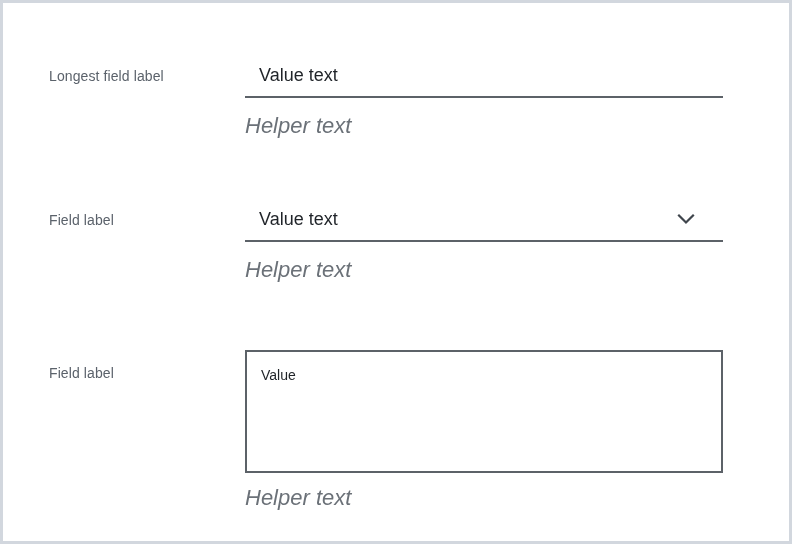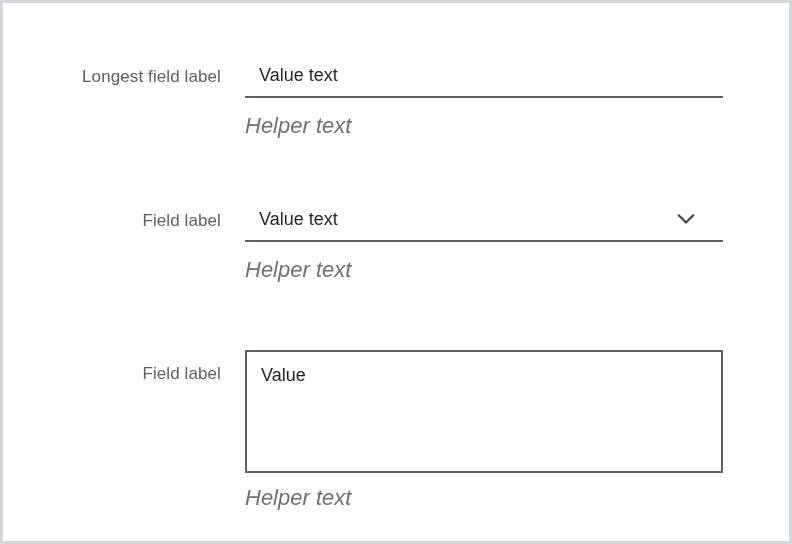--- a/index.html
+++ b/index.html
@@ -35,24 +35,23 @@
 
   
   .field-row {
     position: absolute;
     display: flex;
     align-items: flex-start;
   }
 
   .field-label {
     width: 196px;
-    text-align: right;
     padding-right: 24px;
     box-sizing: border-box;
-    font-size: 17px;
+    font-size: 14px;
     line-height: 21px;
     color: #5b626b;
     font-weight: 400;
     white-space: nowrap;
     letter-spacing: 0.1px;
   }
 
   .field-control {
     width: 478px;
     box-sizing: border-box;
@@ -117,21 +116,21 @@
   
   .textarea-box {
     box-sizing: border-box;
     width: 478px;
     height: 123px;
     border: 2px solid #5c6268;
     background: #ffffff;
     padding: 11px 14px;
     margin: 0;
     font-family: "Liberation Sans", sans-serif;
-    font-size: 18px;
+    font-size: 14px;
     line-height: 24px;
     color: #1f2328;
     resize: none;
     outline: none;
     display: block;
   }
 
   
   .helper-text {
     font-family: "Liberation Sans", sans-serif;

